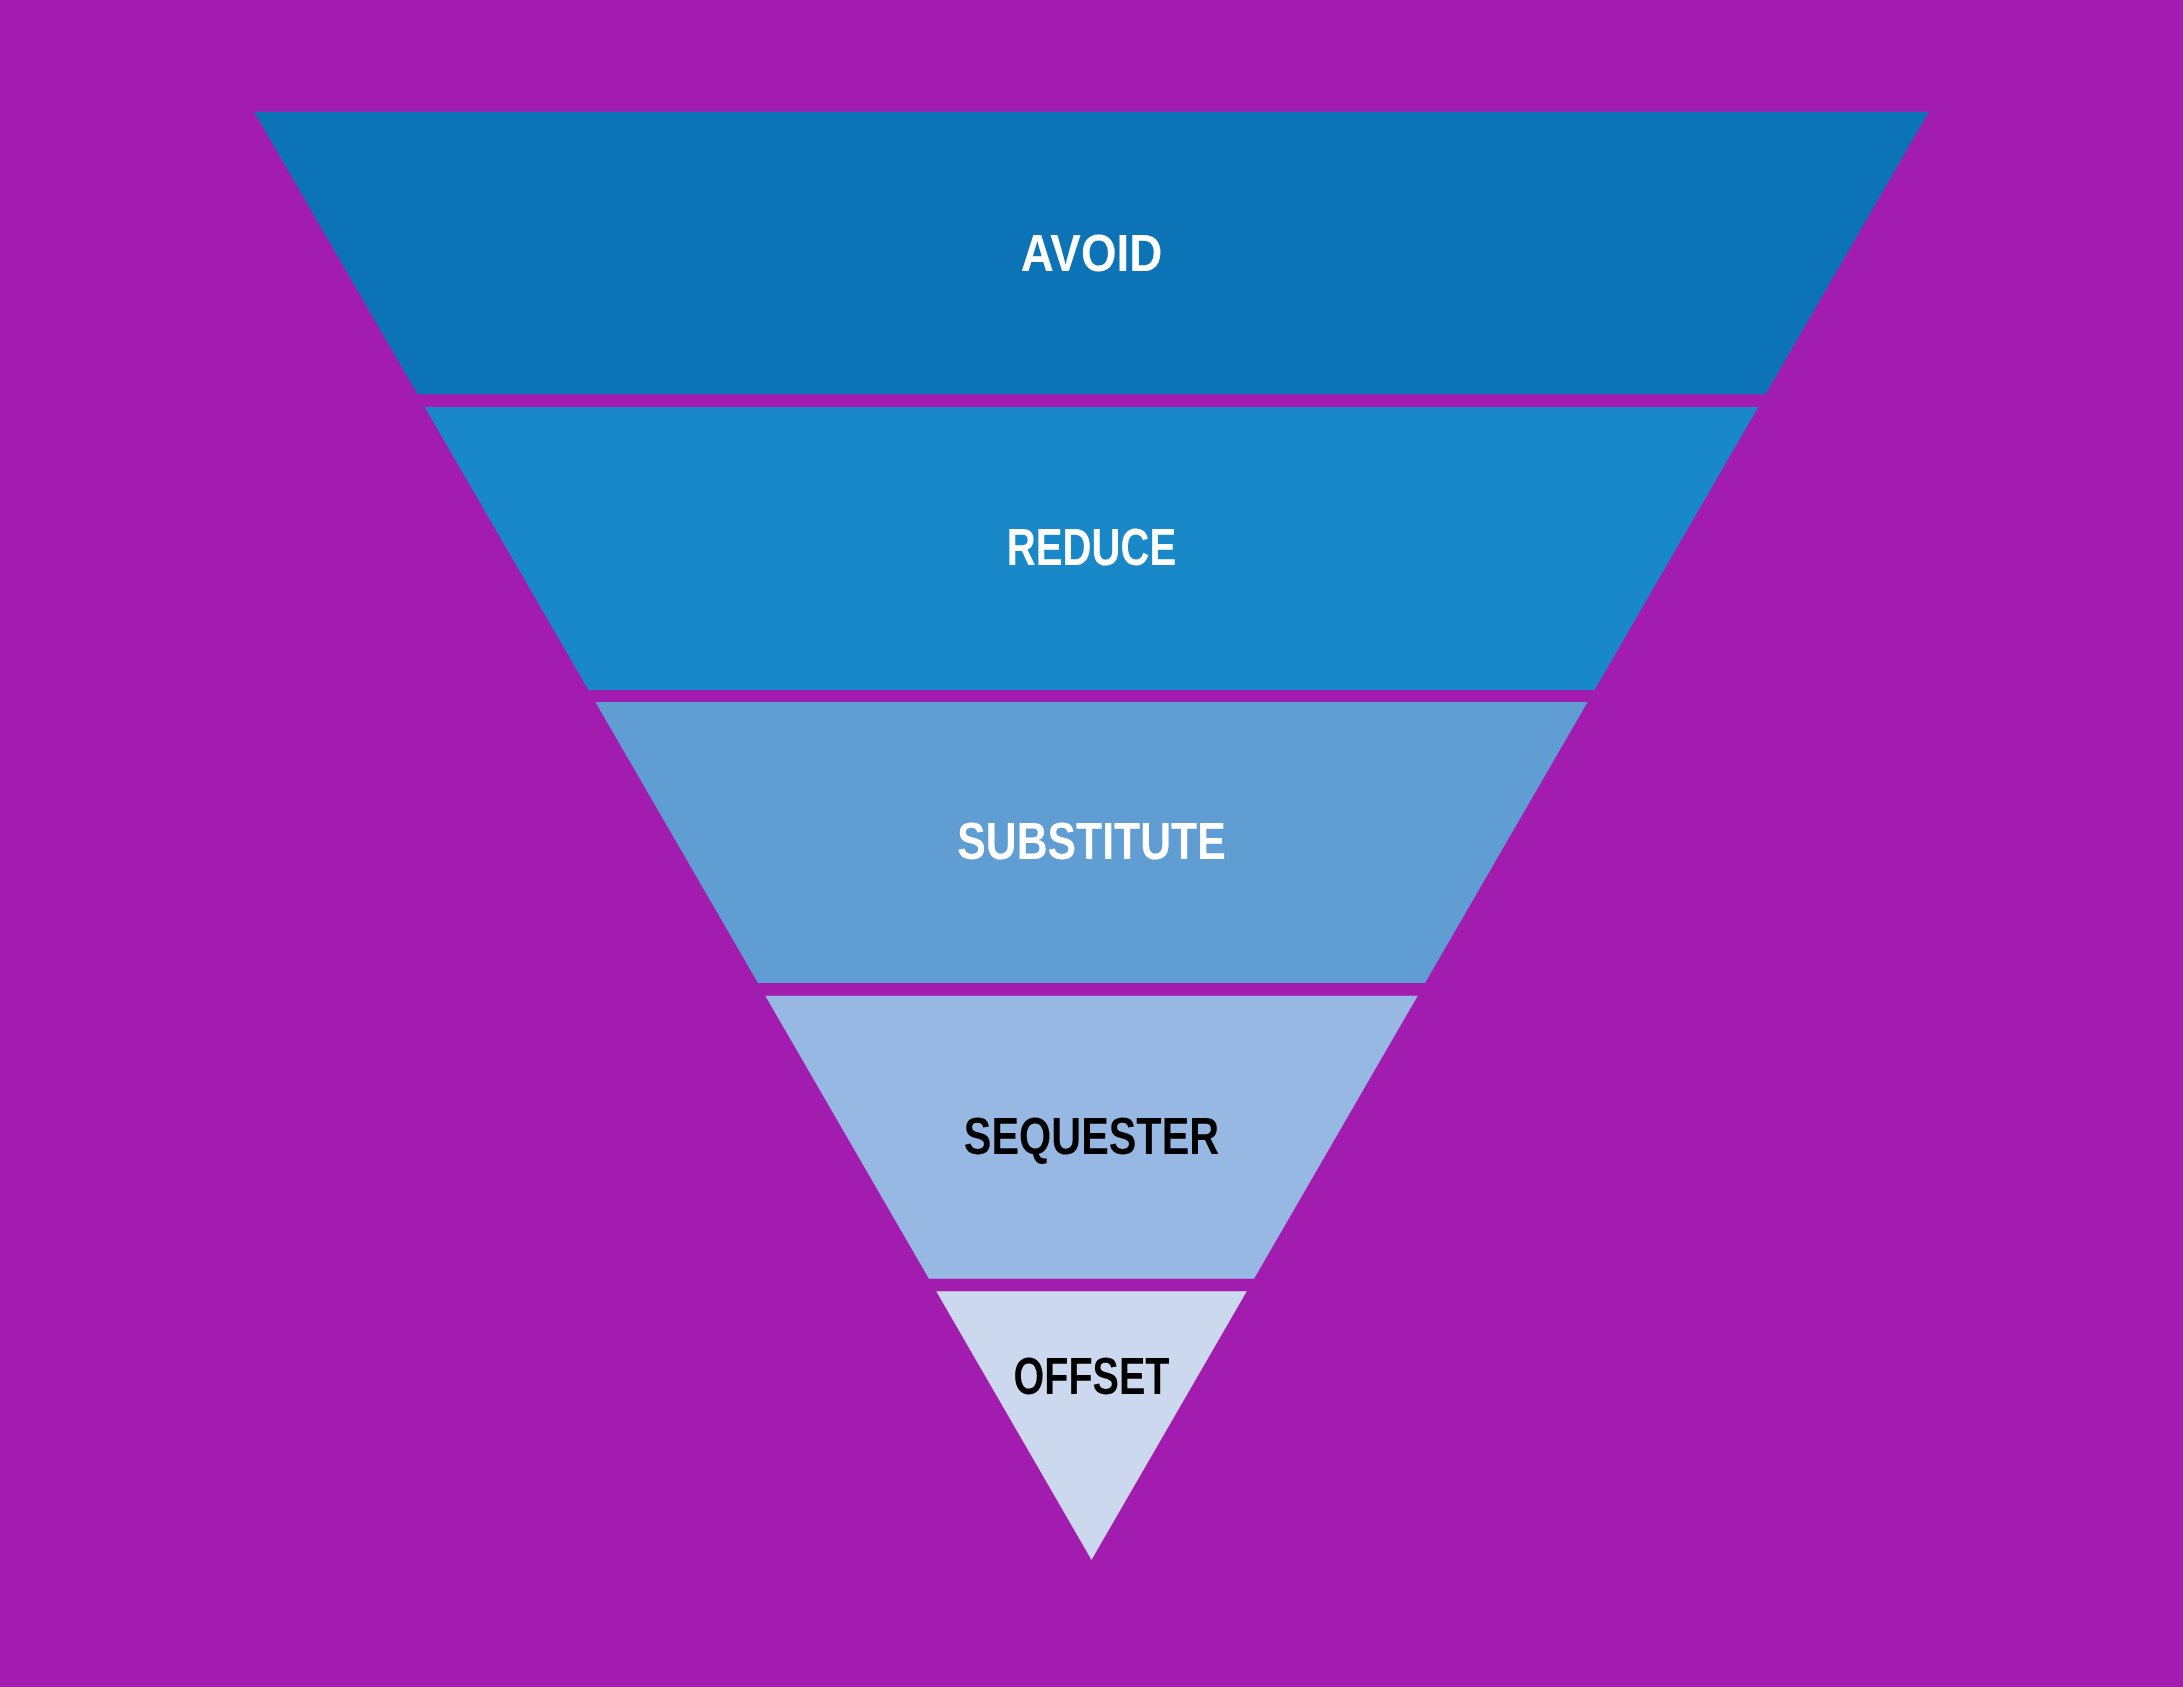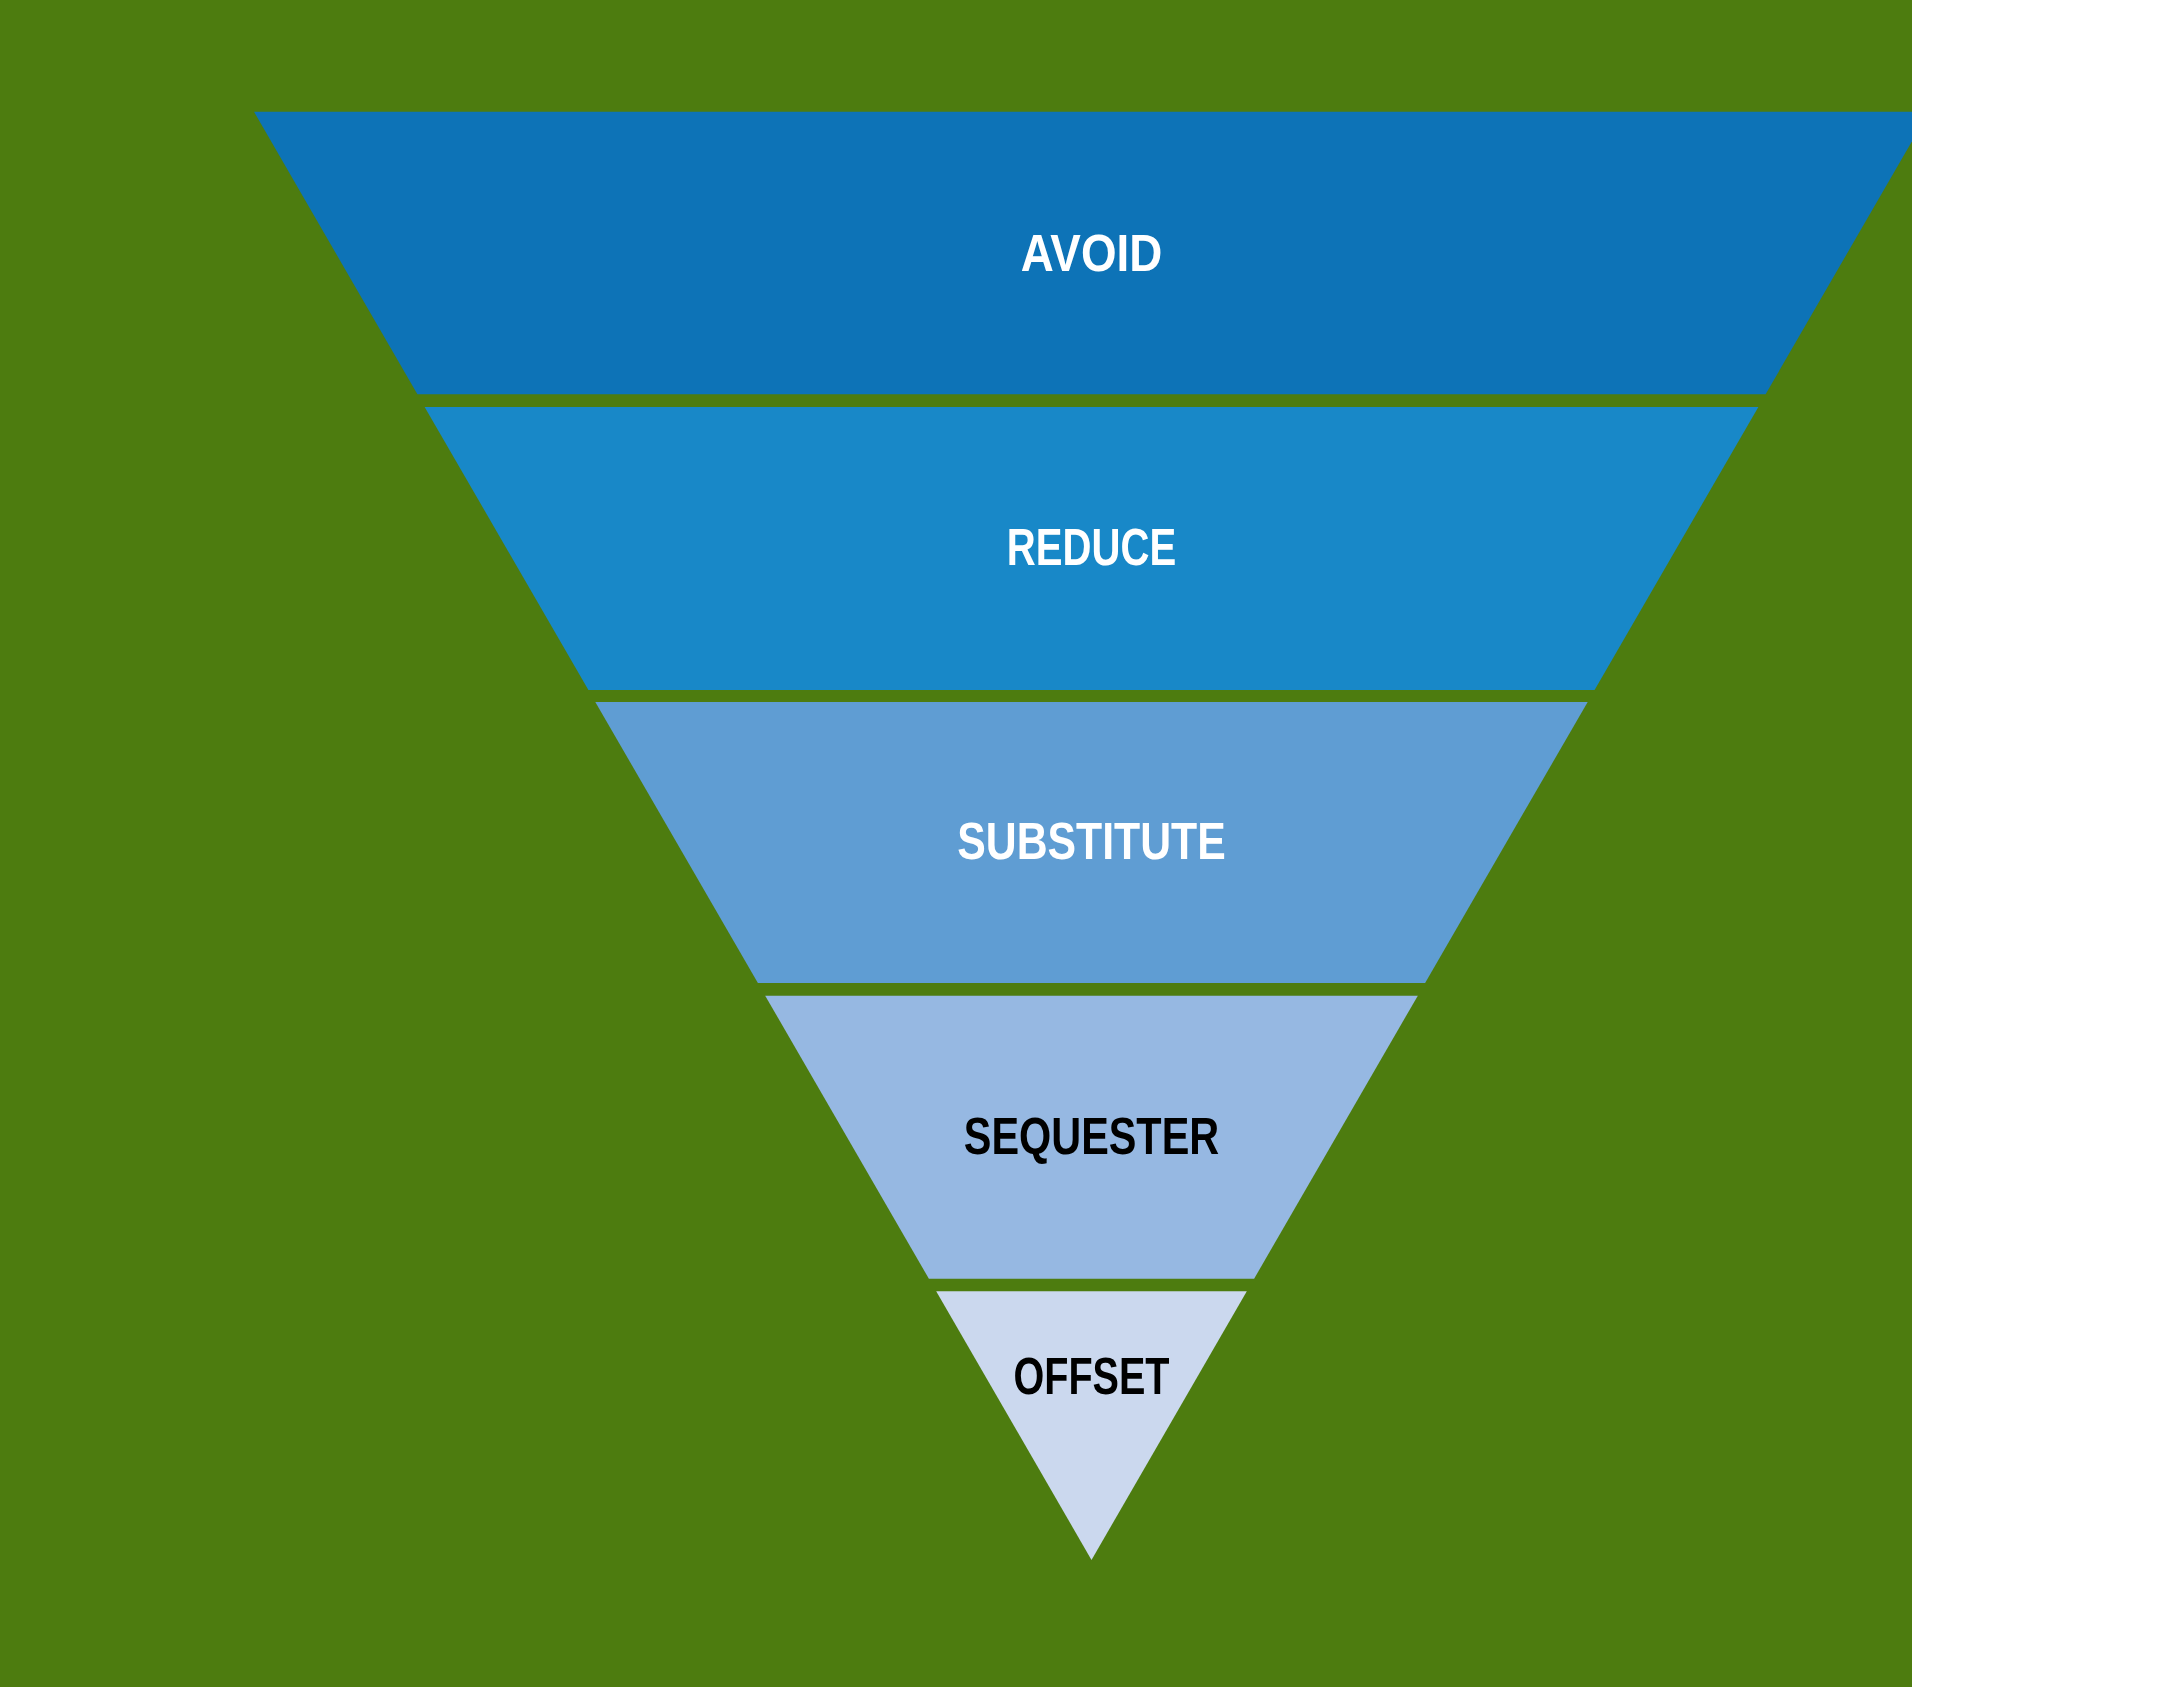--- a/index.html
+++ b/index.html
@@ -2,23 +2,23 @@
 <html style="font-size:10.6px"><head>
 <meta charset="utf-8">
 <style>
   html, body {
     margin: 0;
     padding: 0;
     background: #ffffff;
   }
   .canvas {
     position: relative;
-    width: 1912px;
+    width: 2183px;
     height: 1687px;
-    background: #4d7c0f;
+    background: #a21caf;
     overflow: hidden;
   }
   svg.funnel {
     position: absolute;
     left: 0;
     top: 0;
     display: block;
   }
   .funnel-label {
     font-family: "Liberation Sans", sans-serif;

